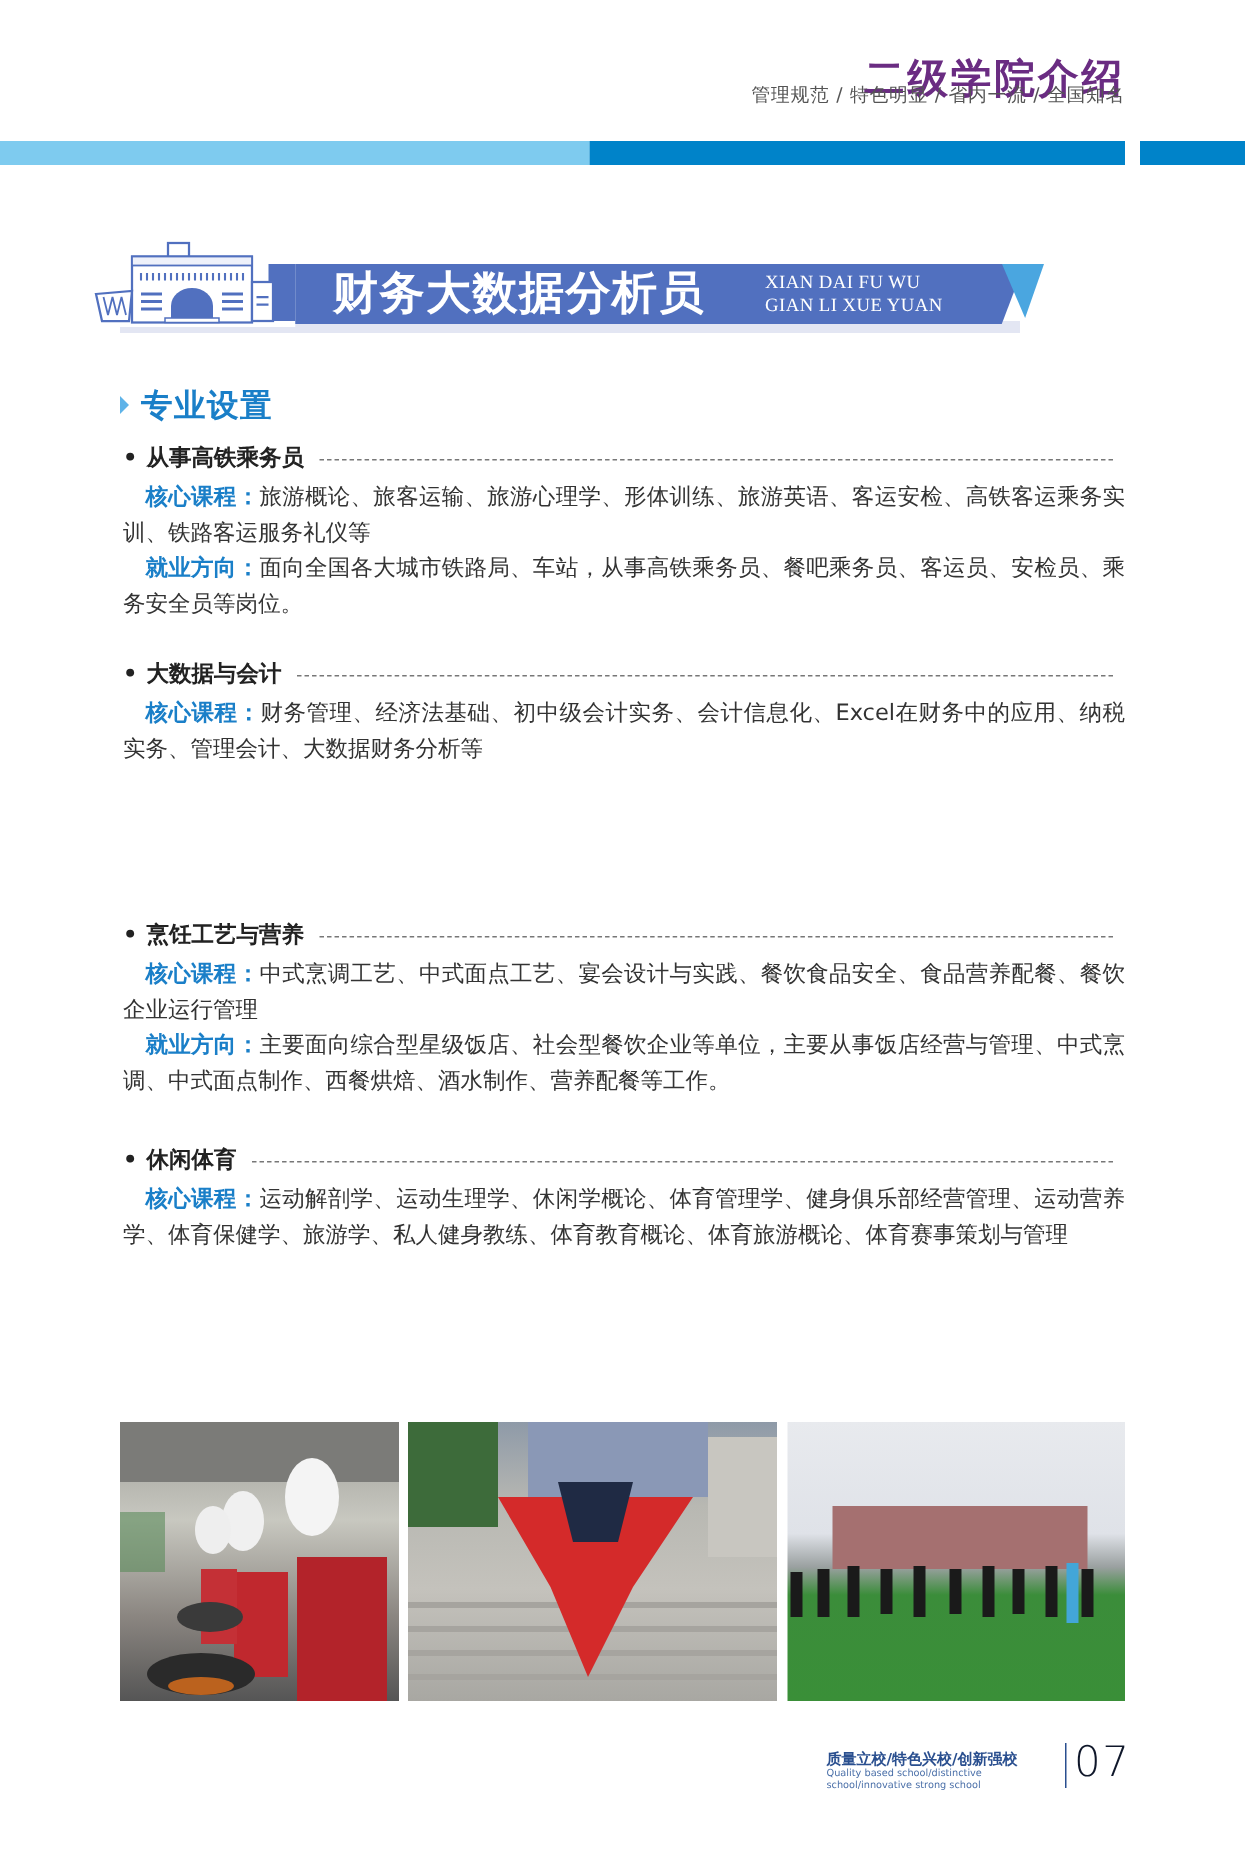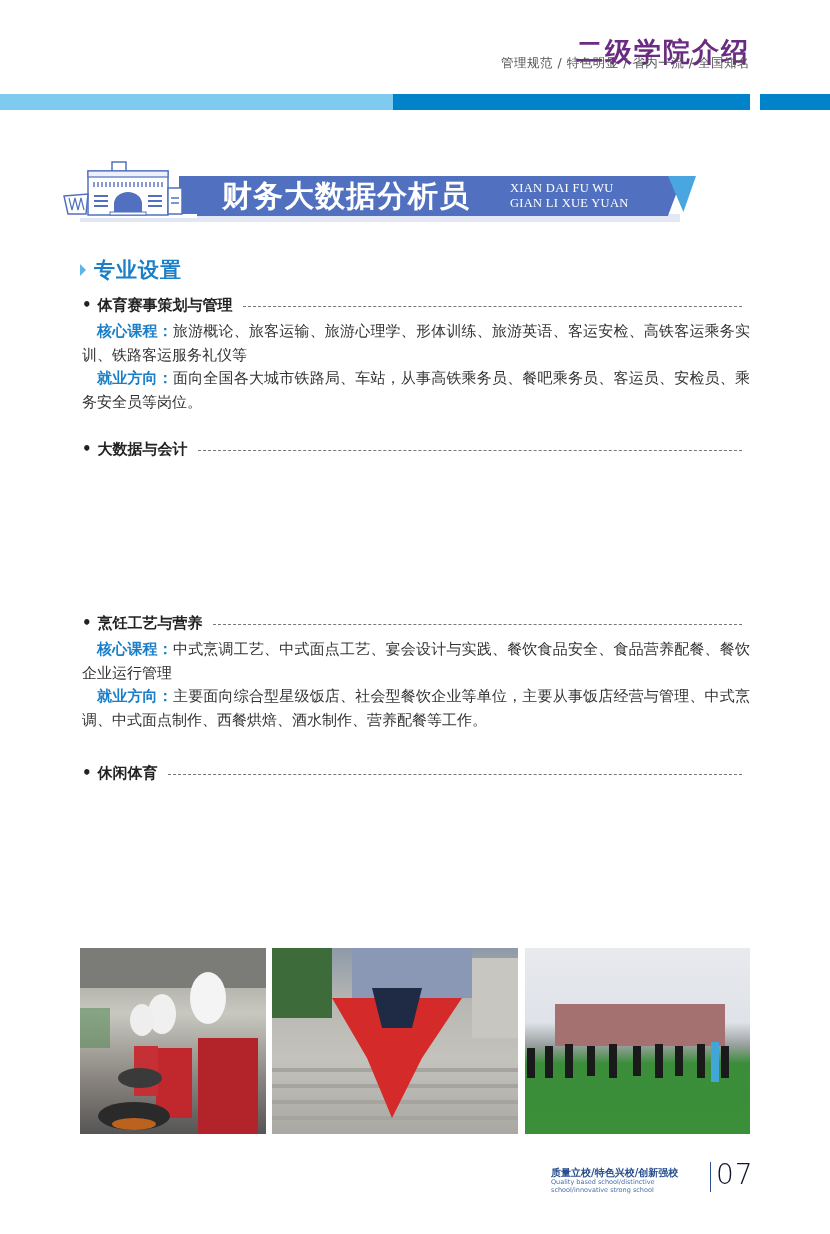--- a/index.html
+++ b/index.html
@@ -111,51 +111,53 @@
   <div>GIAN LI XUE YUAN</div>
 </div>
 
 <div class="abs sec-head">
   <span class="sec-tri"></span><span class="sec-text">专业设置</span>
 </div>
 
 <div class="major" style="top:294px;">
   <div class="major-title">
     <span class="bullet">•</span>
-    <span class="name">体育赛事策划与管理</span>
+    <span class="name">从事高铁乘务员</span>
     <span class="dash"></span>
   </div>
   <p class="para"><span class="lbl">核心课程：</span><span>旅游概论、旅客运输、旅游心理学、形体训练、旅游英语、客运安检、高铁客运乘务实训、铁路客运服务礼仪等</span></p>
   <p class="para"><span class="lbl">就业方向：</span><span>面向全国各大城市铁路局、车站，从事高铁乘务员、餐吧乘务员、客运员、安检员、乘务安全员等岗位。</span></p>
 </div>
 
 <div class="major" style="top:438px;">
   <div class="major-title">
     <span class="bullet">•</span>
     <span class="name">大数据与会计</span>
     <span class="dash"></span>
   </div>
+  <p class="para"><span class="lbl">核心课程：</span><span>财务管理、经济法基础、初中级会计实务、会计信息化、Excel在财务中的应用、纳税实务、管理会计、大数据财务分析等</span></p>
 </div>
 
 <div class="major" style="top:612px;">
   <div class="major-title">
     <span class="bullet">•</span>
     <span class="name">烹饪工艺与营养</span>
     <span class="dash"></span>
   </div>
   <p class="para"><span class="lbl">核心课程：</span><span>中式烹调工艺、中式面点工艺、宴会设计与实践、餐饮食品安全、食品营养配餐、餐饮企业运行管理</span></p>
   <p class="para"><span class="lbl">就业方向：</span><span>主要面向综合型星级饭店、社会型餐饮企业等单位，主要从事饭店经营与管理、中式烹调、中式面点制作、西餐烘焙、酒水制作、营养配餐等工作。</span></p>
 </div>
 
 <div class="major" style="top:762px;">
   <div class="major-title">
     <span class="bullet">•</span>
     <span class="name">休闲体育</span>
     <span class="dash"></span>
   </div>
+  <p class="para"><span class="lbl">核心课程：</span><span>运动解剖学、运动生理学、休闲学概论、体育管理学、健身俱乐部经营管理、运动营养学、体育保健学、旅游学、私人健身教练、体育教育概论、体育旅游概论、体育赛事策划与管理</span></p>
 </div>
 
 <div class="photo p1">
   <svg width="186" height="186" viewBox="0 0 186 186">
     <rect x="0" y="0" width="186" height="40" fill="#7b7b78"></rect>
     <rect x="0" y="60" width="30" height="40" fill="#5a8a5a" opacity="0.6"></rect>
     <ellipse cx="128" cy="50" rx="18" ry="26" fill="#f4f4f4"></ellipse>
     <ellipse cx="82" cy="66" rx="14" ry="20" fill="#f0f0f0"></ellipse>
     <ellipse cx="62" cy="72" rx="12" ry="16" fill="#eeeeee"></ellipse>
     <rect x="118" y="90" width="60" height="96" fill="#b3232a"></rect>

